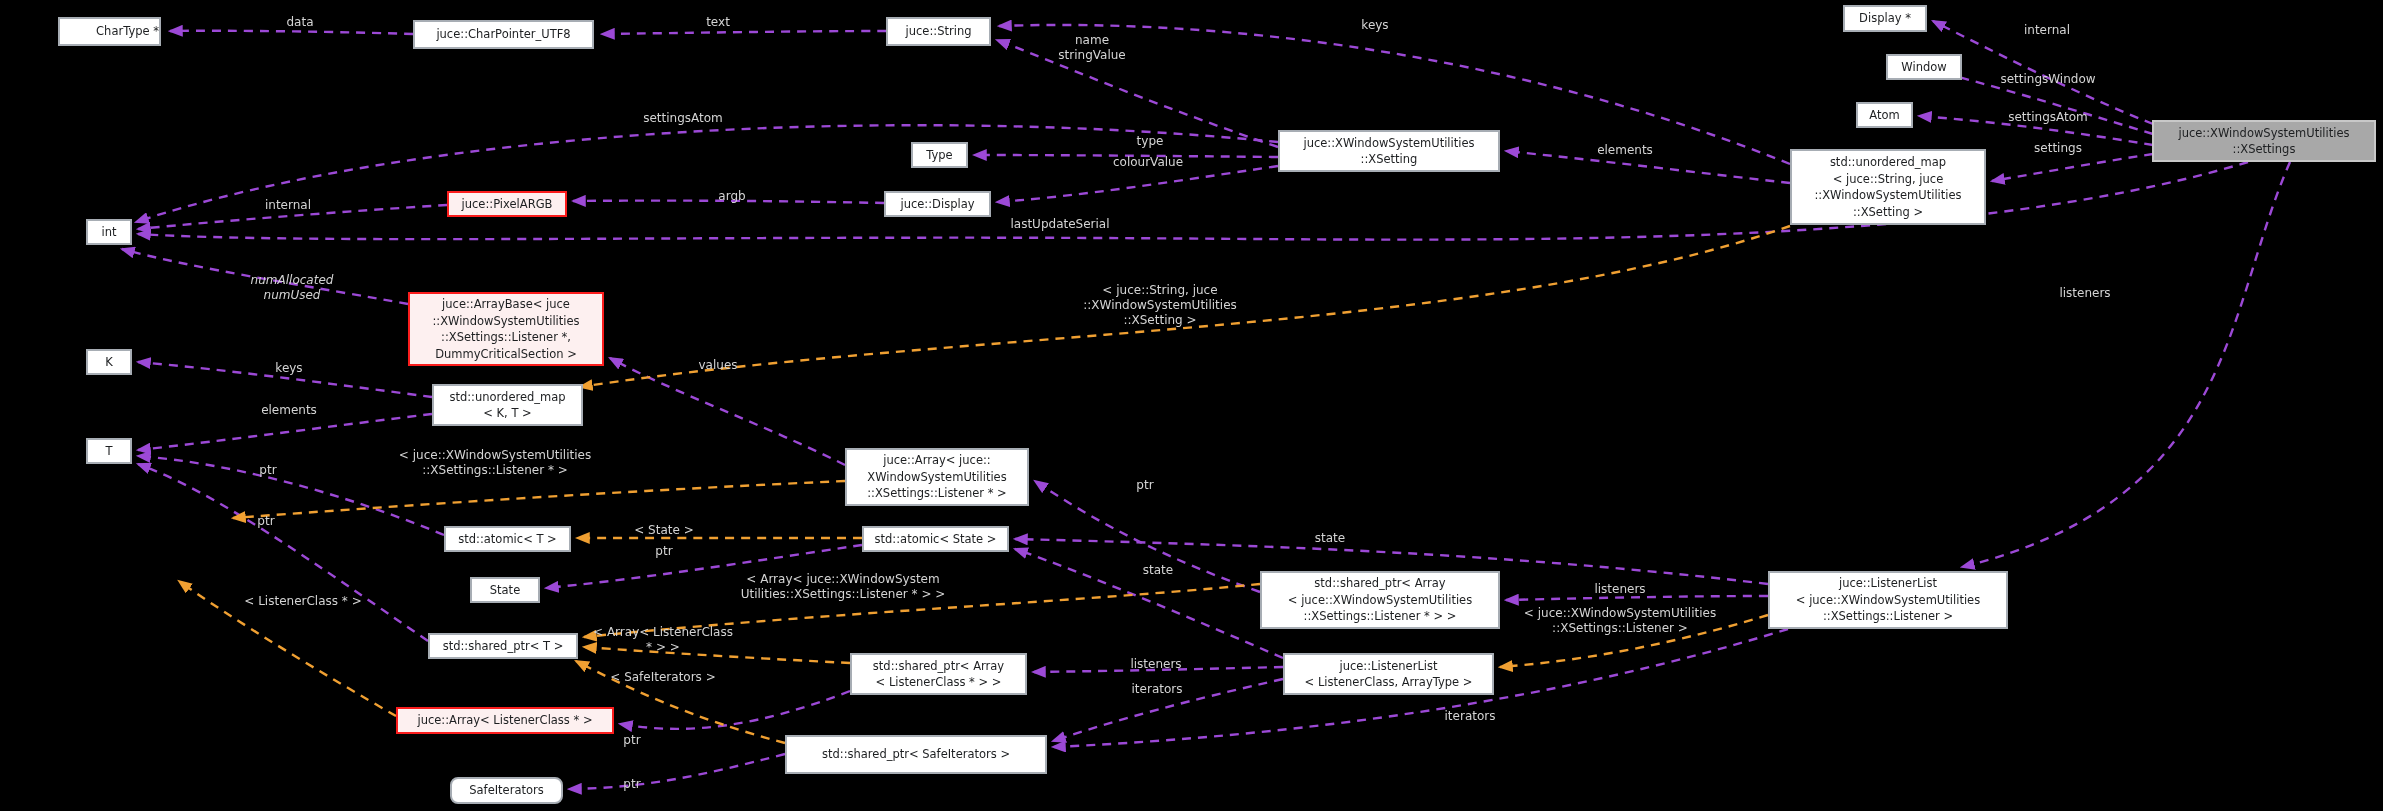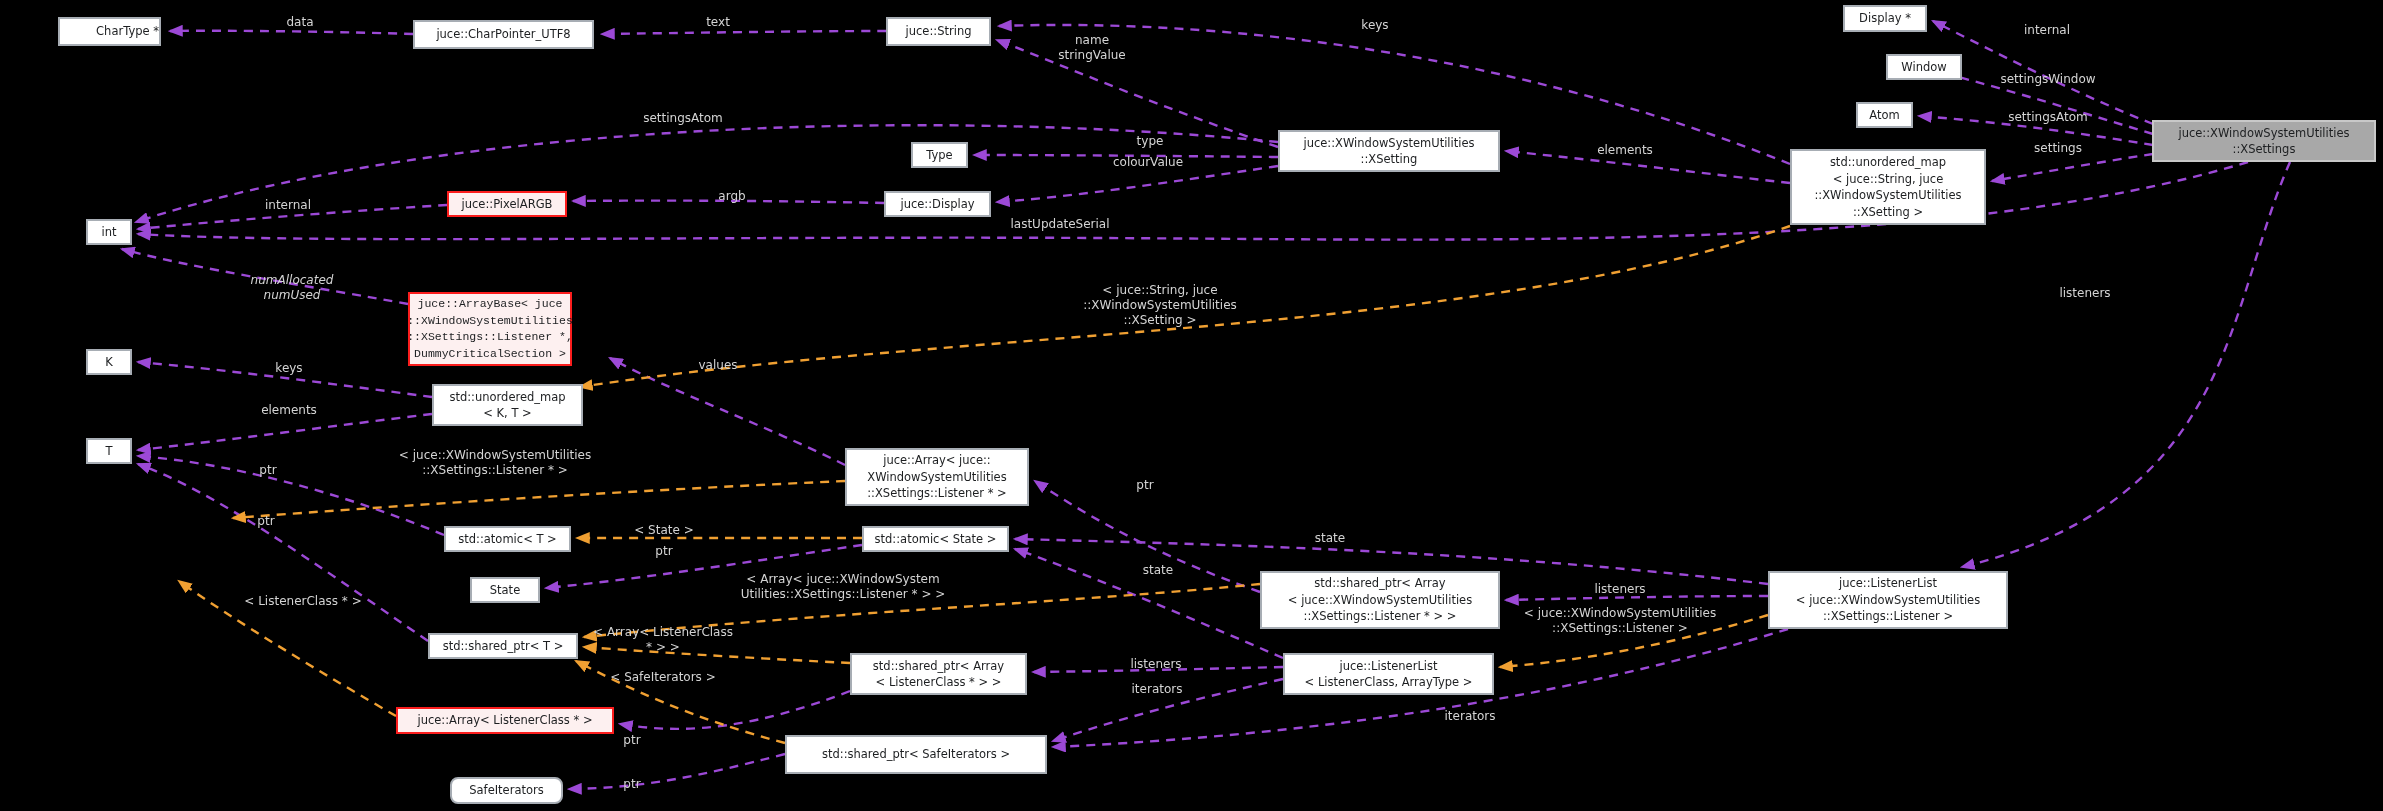--- a/index.html
+++ b/index.html
@@ -82,21 +82,21 @@
     <div class="node " style="left: 1790px; top: 149px; width: 196px; height: 76px;"><span>std::unordered_map
 &lt; juce::String, juce
 ::XWindowSystemUtilities
 ::XSetting &gt;</span></div>
     <div class="node " style="left: 1278px; top: 130px; width: 222px; height: 42px;"><span>juce::XWindowSystemUtilities
 ::XSetting</span></div>
     <div class="node " style="left: 911px; top: 142px; width: 57px; height: 26px;"><span>Type</span></div>
     <div class="node " style="left: 884px; top: 191px; width: 107px; height: 26px;"><span>juce::Display</span></div>
     <div class="node red" style="left: 447px; top: 191px; width: 120px; height: 26px;"><span>juce::PixelARGB</span></div>
     <div class="node " style="left: 86px; top: 219px; width: 46px; height: 26px;"><span>int</span></div>
-    <div class="node red" style="left: 408px; top: 292px; width: 164px; height: 74px; font-family: Liberation Mono, monospace;"><span>juce::ArrayBase&lt; juce
+    <div class="node red" style="left: 408px; top: 292px; width: 196px; height: 74px;"><span>juce::ArrayBase&lt; juce
 ::XWindowSystemUtilities
 ::XSettings::Listener *,
 DummyCriticalSection &gt;</span></div>
     <div class="node " style="left: 86px; top: 349px; width: 46px; height: 26px;"><span>K</span></div>
     <div class="node " style="left: 432px; top: 384px; width: 151px; height: 42px;"><span>std::unordered_map
 &lt; K, T &gt;</span></div>
     <div class="node " style="left: 86px; top: 438px; width: 46px; height: 26px;"><span>T</span></div>
     <div class="node " style="left: 845px; top: 448px; width: 184px; height: 58px;"><span>juce::Array&lt; juce::
 XWindowSystemUtilities
 ::XSettings::Listener * &gt;</span></div>

